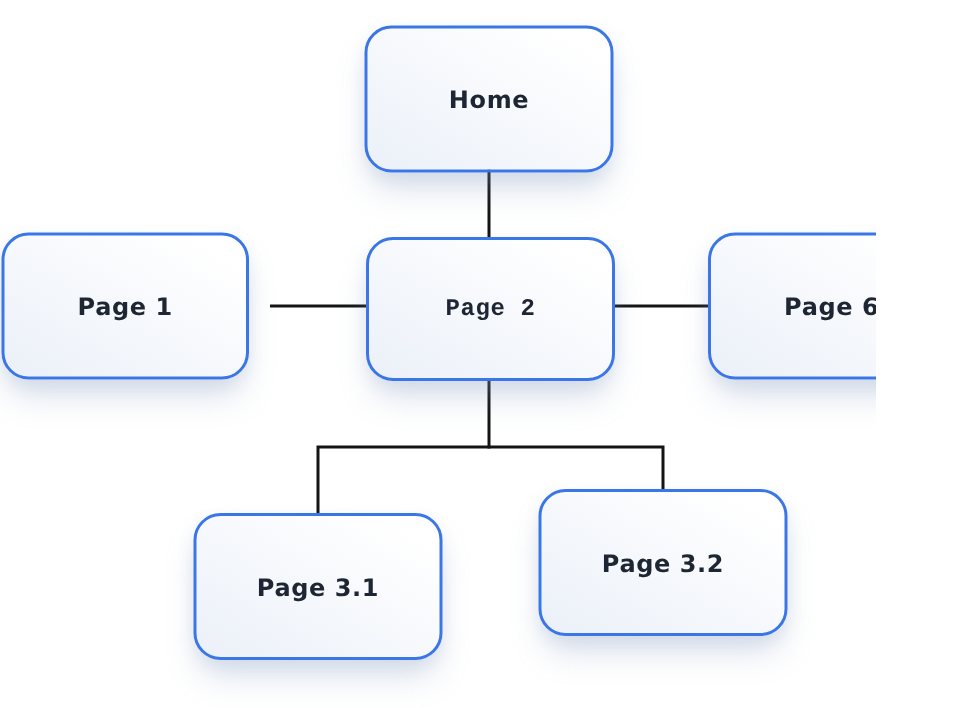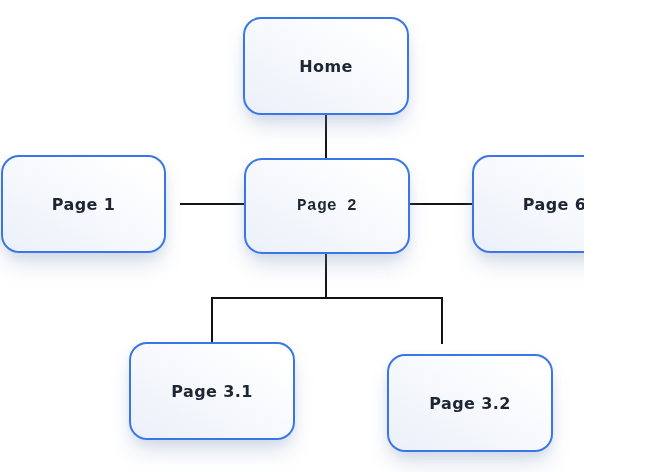--- a/index.html
+++ b/index.html
@@ -39,21 +39,21 @@
     font-weight: 700;
     font-size: 16px;
     letter-spacing: 0.4px;
     cursor: default;
   }
   .node-home   { left: 243px; top: 17px;  width: 166px; height: 98px; }
   .node-page1  { left: 1px;  top: 155px; width: 165px; height: 98px; }
   .node-page2  { left: 244px; top: 158px; width: 166px; height: 96px; font-family: Liberation Mono, monospace; }
   .node-page3  { left: 472px; top: 155px; width: 165px; height: 98px; }
   .node-page31 { left: 129px; top: 342px; width: 166px; height: 98px; text-align: right; }
-  .node-page32 { left: 359px; top: 354px; width: 166px; height: 98px; margin-left: 28px; }
+  .node-page32 { left: 359px; top: 326px; width: 166px; height: 98px; }
 </style>
 </head>
 <body>
 
 <div class="stage">
 
   <svg class="connectors" viewBox="0 0 650 472" xmlns="http://www.w3.org/2000/svg">
     <line x1="326" y1="113" x2="326" y2="160" stroke="#141414" stroke-width="2"></line>
     <line x1="180" y1="204" x2="246" y2="204" stroke="#141414" stroke-width="2"></line>
     <line x1="408" y1="204" x2="474" y2="204" stroke="#141414" stroke-width="2"></line>

